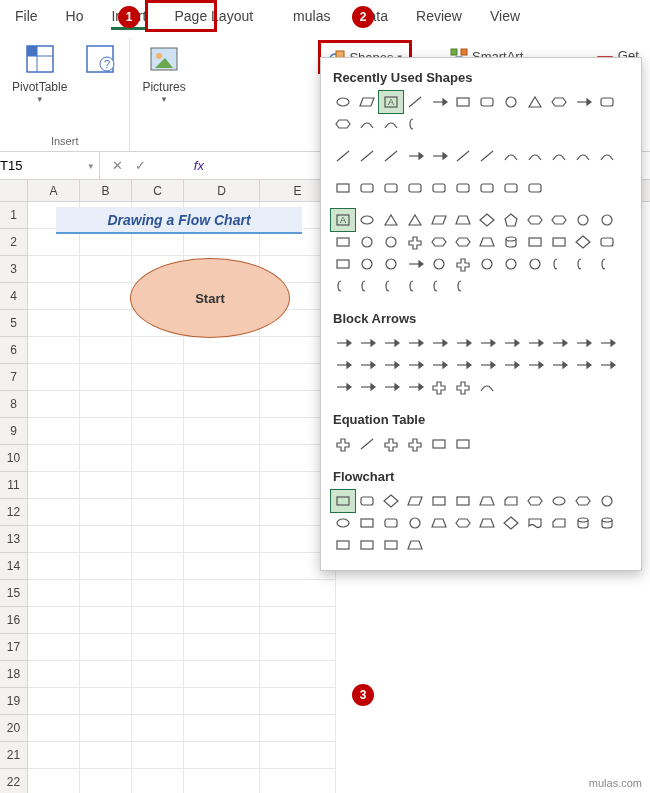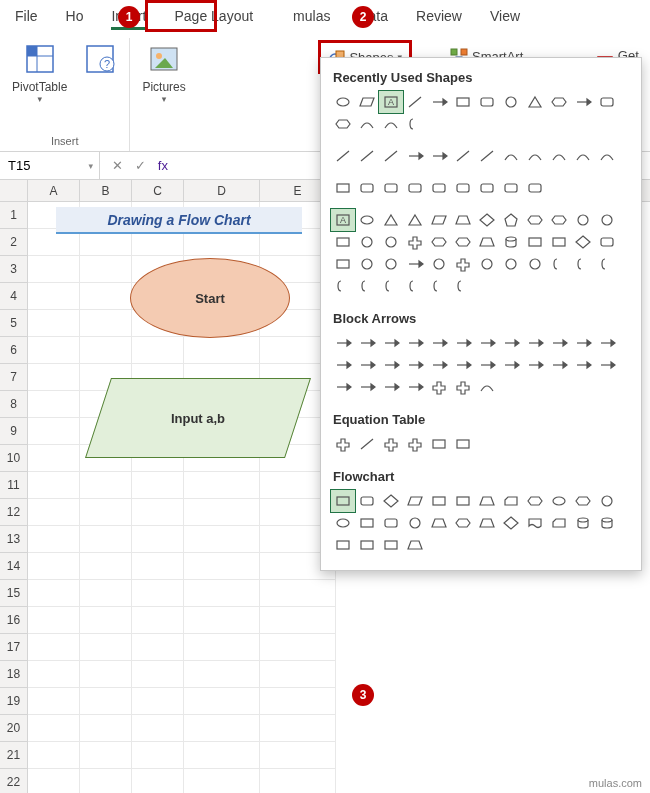--- a/index.html
+++ b/index.html
@@ -18,23 +18,23 @@
 .bigbtn { display: flex; flex-direction: column; align-items: center; justify-content: flex-start; padding: 4px 4px; cursor: pointer; font-size: 12px; color: #444; text-align: center; line-height: 1.2; }
 .bigbtn svg { margin-bottom: 4px; }
 .group-label { font-size: 11px; color: #666; margin-top: auto; margin-bottom: 4px; }
 
 
 .callbox { position: absolute; border: 3px solid #c00000; background: transparent; pointer-events: none; }
 .callnum { position: absolute; width: 22px; height: 22px; border-radius: 50%; background: #c00000; color: #fff; font-size: 12px; display: flex; align-items: center; justify-content: center; font-weight: bold; }
 
 
 .fxbar { height: 28px; display: flex; align-items: center; border-bottom: 1px solid #d4d4d4; font-size: 13px; }
-.namebox { width: 100px; border-right: 1px solid #d4d4d4; padding-left: 8px; display: flex; align-items: center; height: 100%; }
+.namebox { width: 100px; border-right: 1px solid #d4d4d4; display: flex; align-items: center; height: 100%; }
 .fxbtns { display: flex; gap: 12px; padding: 0 12px; color: #888; align-items: center; }
-.fx { color: #4c1d95; }
+.fx { font-style: italic; color: #4c1d95; margin-left: 36px; }
 
 
 .grid { position: relative; }
 .colheads { display: flex; height: 22px; background: #f3f2f1; border-bottom: 1px solid #d4d4d4; font-size: 12px; color: #444; }
 .corner { width: 28px; border-right: 1px solid #d4d4d4; }
 .colh { width: 52px; border-right: 1px solid #d4d4d4; text-align: center; line-height: 22px; }
 .rows { }
 .row { display: flex; height: 27px; }
 .rowh { width: 28px; border-right: 1px solid #d4d4d4; border-bottom: 1px solid #d4d4d4; background: #f3f2f1; font-size: 12px; text-align: center; line-height: 27px; color: #444; }
 .cell { width: 52px; border-right: 1px solid #e8e8e8; border-bottom: 1px solid #e8e8e8; }
@@ -342,24 +342,20 @@
         <div class="cell" style="width: 52px;"></div>
         <div class="cell" style="width: 76px;"></div>
         <div class="cell" style="width: 76px;"></div>
       </div>
     </div>
 
   <div class="wsbanner">Drawing a Flow Chart</div>
   <div class="oval">
       <span>Start</span>
     </div>
-  <div class="parallelogram-wrap">
-    <div class="parallelogram"></div>
-    <div class="ptxt">Input a,b</div>
-  </div>
 </div>
 
 <div class="dropdown">
   <div class="cat">Recently Used Shapes</div>
   <div class="icons" id="recent">
       <div class="ic">
         <svg width="18" height="16" viewBox="0 0 18 16">
           <ellipse cx="9" cy="8" rx="6" ry="4"></ellipse>
         </svg>
       </div>

